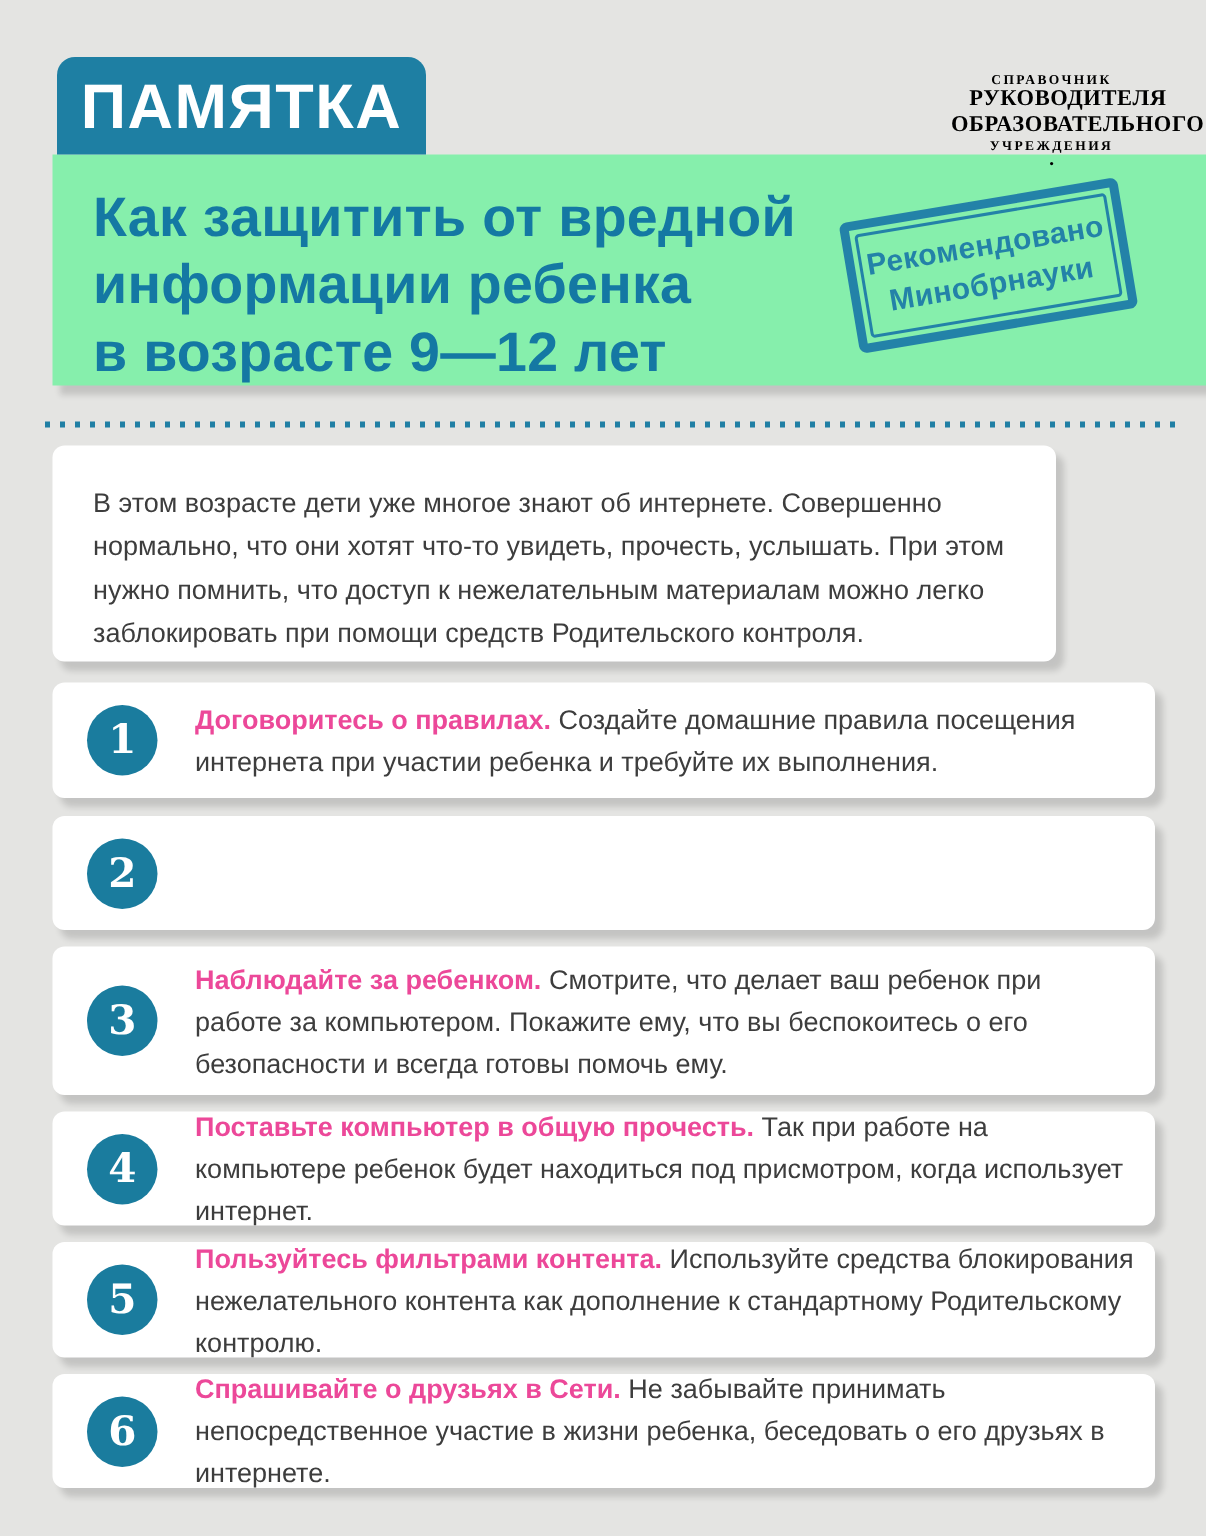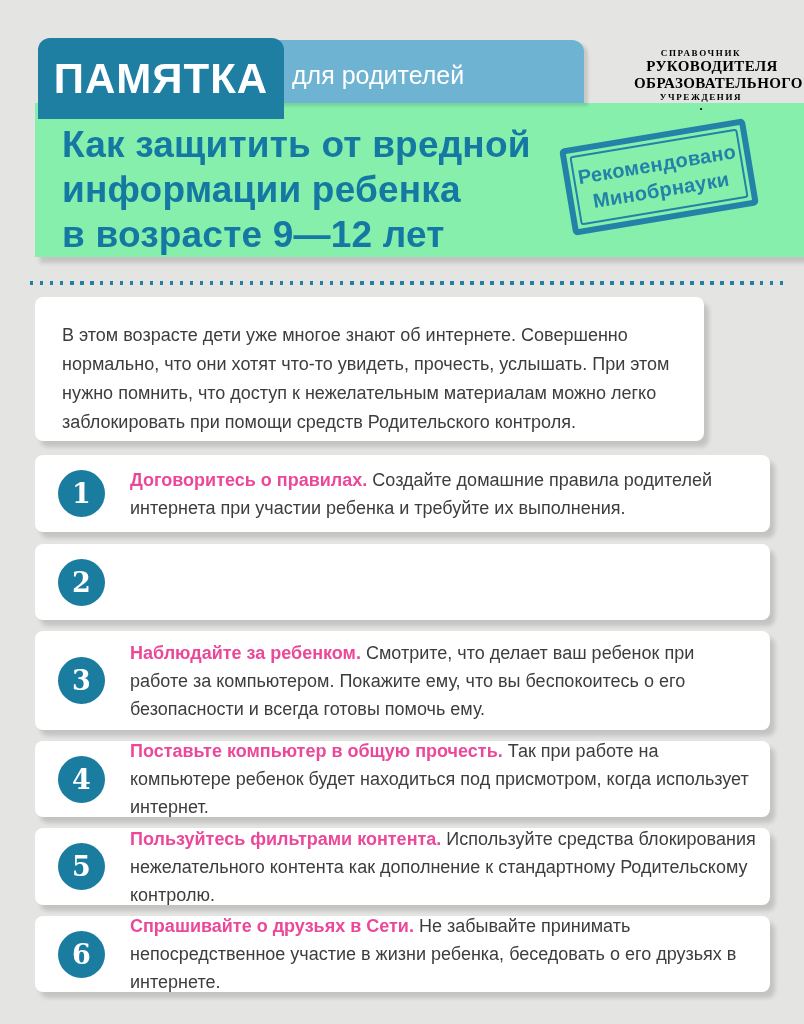--- a/index.html
+++ b/index.html
@@ -4,21 +4,21 @@
 <style>
   * { margin:0; padding:0; box-sizing:border-box; }
   body { background:#cfcfcf; font-family:"Liberation Sans", sans-serif; }
   .page {
     position:relative; width:804px; height:1024px; margin:0 auto;
     background:#e4e4e2; overflow:hidden;
   }
   
   .tab { position:absolute; }
   .tab-dark {
-    left:38px; top:38px; width:246px; height:81px;
+    left:38px; top:38px; width:246px; height:65px;
     background:#1e7fa3; border-radius:12px 12px 0 0;
     display:flex; align-items:center; justify-content:center; z-index:3;
   }
   .tab-dark .brand {
     color:#ffffff; font-weight:bold; font-size:42px; letter-spacing:1px;
   }
   .tab-light {
     left:216px; top:40px; width:368px; height:63px;
     background:#6fb3d3; border-radius:12px 12px 0 0;
     display:flex; align-items:flex-end; padding:0 0 13px 76px; z-index:2;
@@ -94,23 +94,20 @@
   .i3 { top:631px; height:99px; }
   .i4 { top:741px; height:76px; }
   .i5 { top:828px; height:77px; }
   .i6 { top:916px; height:76px; }
 </style>
 </head>
 <body>
 
 <div class="page">
 
-  <div class="tab tab-light">
-    <span class="audience">для родителей</span>
-  </div>
   <div class="tab tab-dark">
     <span class="brand">ПАМЯТКА</span>
   </div>
 
   <div class="logo">
     <div class="logo-small">СПРАВОЧНИК</div>
     <div class="logo-big">РУКОВОДИТЕЛЯ</div>
     <div class="logo-big">ОБРАЗОВАТЕЛЬНОГО</div>
     <div class="logo-small">УЧРЕЖДЕНИЯ</div>
     <div class="logo-dot">•</div>
@@ -129,21 +126,21 @@
   </div>
 
   <div class="divider"></div>
 
   <section class="intro-card">
     <p>В этом возрасте дети уже многое знают об интернете. Совершенно нормально, что они хотят что-то увидеть, прочесть, услышать. При этом нужно помнить, что доступ к нежелательным материалам можно легко заблокировать при помощи средств Родительского контроля.</p>
   </section>
 
   <section class="item-card i1">
     <div class="num-circle">1</div>
-    <p class="item-text"><b>Договоритесь о правилах.</b> <span>Создайте домашние правила родителей интернета при участии ребенка и требуйте их выполнения.</span></p>
+    <p class="item-text"><b>Договоритесь о правилах.</b> <span>Создайте домашние правила посещения интернета при участии ребенка и требуйте их выполнения.</span></p>
   </section>
 
   <section class="item-card i2">
     <div class="num-circle">2</div>
   </section>
 
   <section class="item-card i3">
     <div class="num-circle">3</div>
     <p class="item-text"><b>Наблюдайте за ребенком.</b> <span>Смотрите, что делает ваш ребенок при работе за компьютером. Покажите ему, что вы беспокоитесь о его безопасности и всегда готовы помочь ему.</span></p>
   </section>

